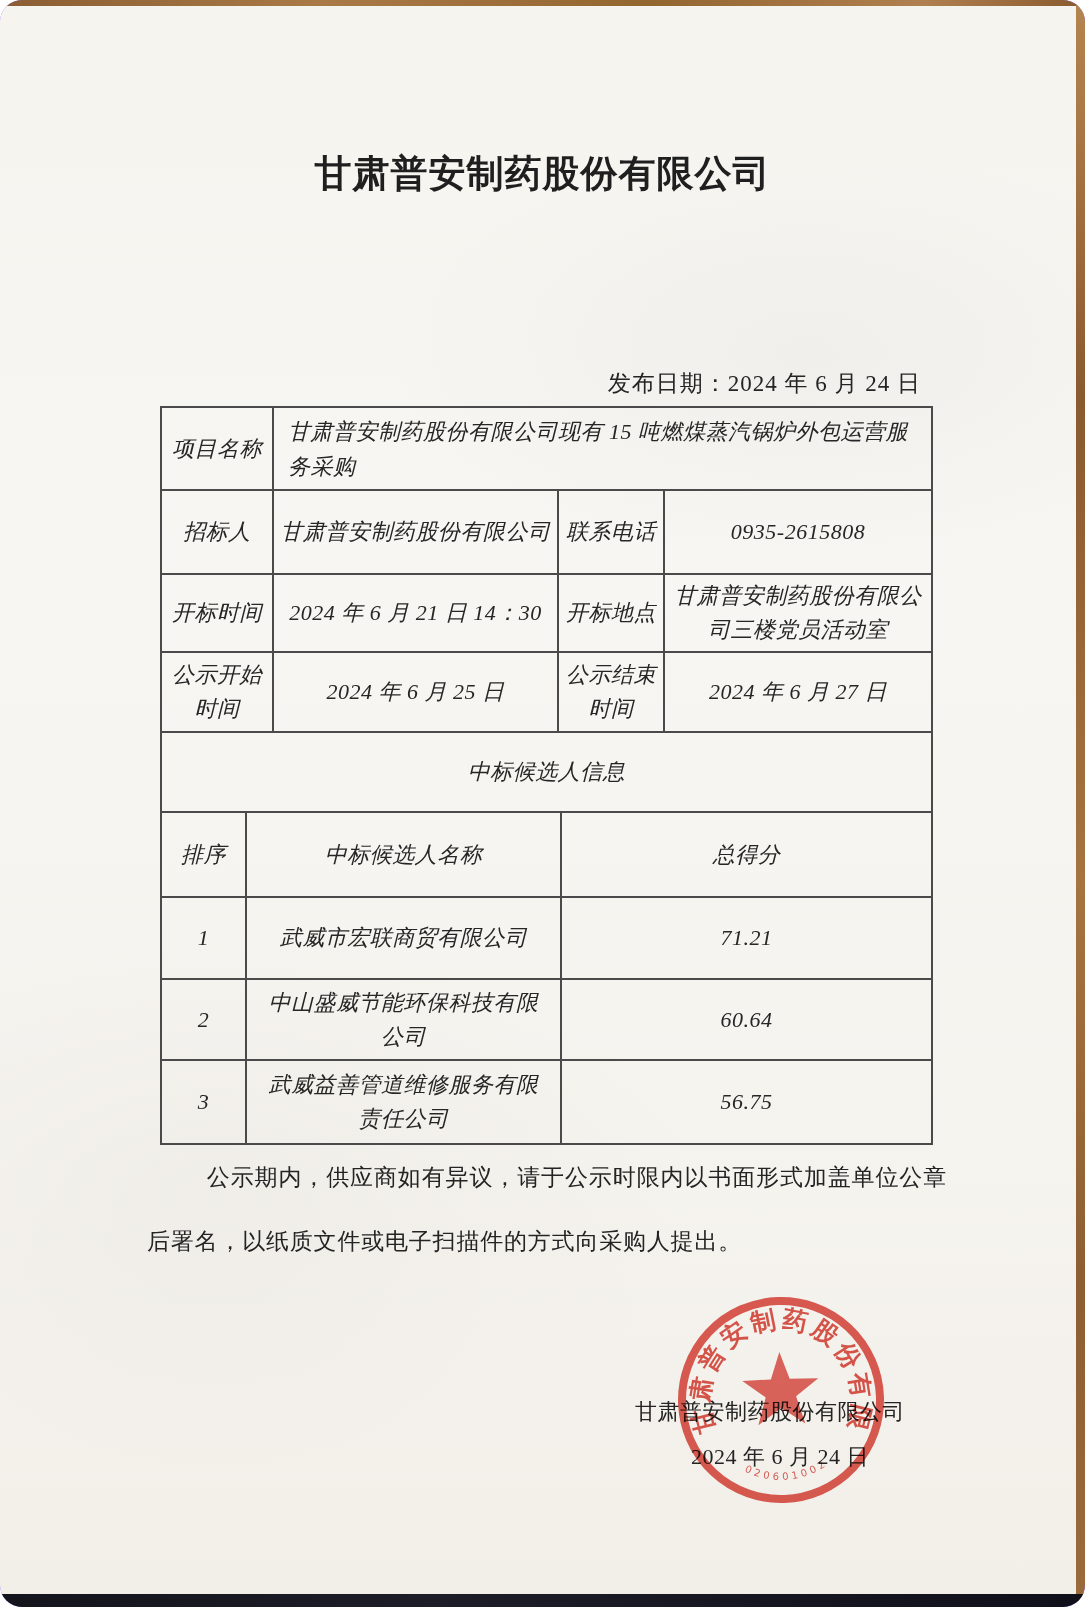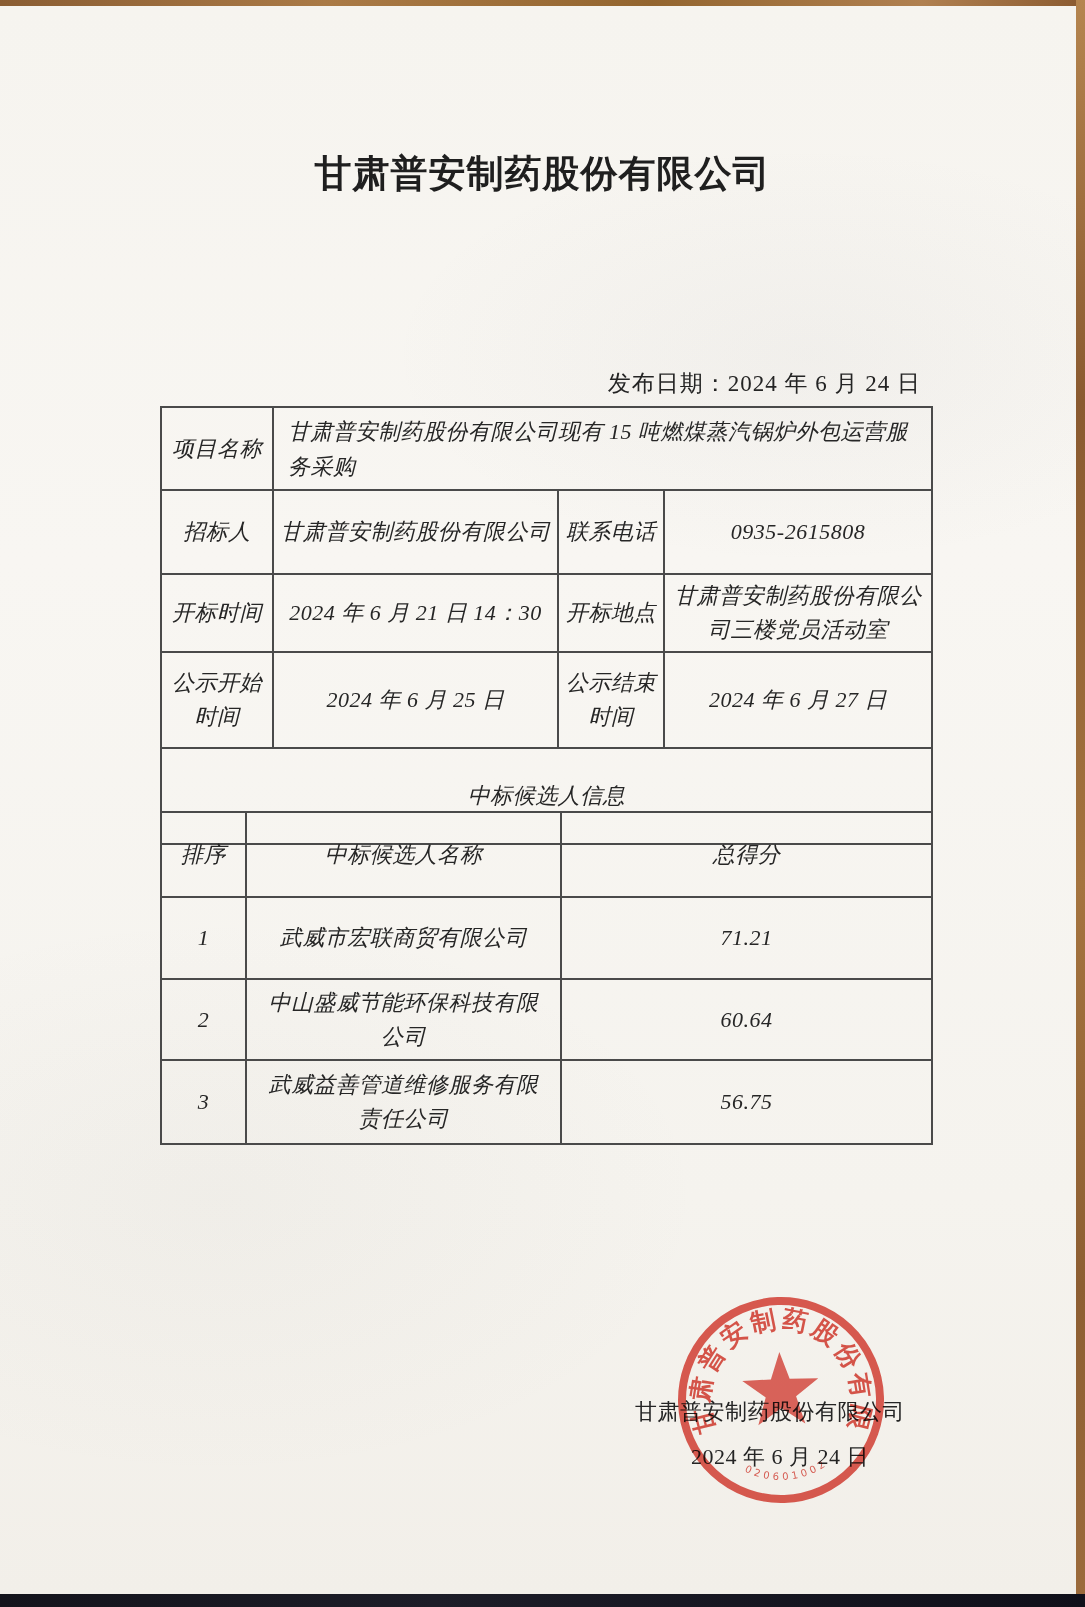--- a/index.html
+++ b/index.html
@@ -2,20 +2,21 @@
 <html><head>
 <meta charset="utf-8">
 <style>
   * { margin:0; padding:0; box-sizing:border-box; }
   html,body { width:1085px; height:1607px; }
   body { font-family:"Liberation Serif","DejaVu Serif",serif; color:#2b2b2b; }
 
   .photo {
     position:relative; width:1085px; height:1607px; overflow:hidden;
     background:#8b5cf6;
+    border-radius:22px;
   }
   .paper {
     position:absolute; left:0; top:6px; right:9px; bottom:13px;
     background:
       radial-gradient(ellipse 600px 300px at 75% 22%, rgba(120,120,130,0.05), rgba(0,0,0,0) 70%),
       radial-gradient(ellipse 700px 400px at 20% 75%, rgba(140,135,125,0.05), rgba(0,0,0,0) 70%),
       linear-gradient(180deg, #f6f4ef 0%, #f8f6f2 35%, #f5f3ee 75%, #f2efe9 100%);
   }
   .edge-top {
     position:absolute; left:0; top:0; width:100%; height:6px;
@@ -51,21 +52,21 @@
   }
   td {
     border:2px solid #4a4a4a; text-align:center; vertical-align:middle;
     line-height:34px; padding:2px 6px; letter-spacing:0.5px;
   }
   .cand-table tr > td { border-top-width:0; }
   .cand-table tr:first-child > td { border-top-width:2px; }
   td.val-left { text-align:left; padding:0 14px; line-height:35px; }
   td.name-cell { padding:2px 15px; }
   .r-h83 { height:83px; } .r-h84 { height:84px;margin-top:40px; } .r-h78 { height:78px; }
-  .r-h80 { height:96px; } .r-h85 { height:85px; } .r-h82 { height:82px; }
+  .r-h80 { height:80px; } .r-h85 { height:85px; } .r-h82 { height:82px; }
   .r-h81 { height:81px; }
 
   .notice {
     position:absolute; left:147px; top:1140px; width:800px;
     font-size:23px; line-height:64px; text-indent:2.6em;
     color:#242424; letter-spacing:0.8px; text-align:justify;
   }
   .sig-company {
     position:absolute; left:610px; top:1391px; width:320px;
     text-align:center; font-size:22px; color:#242424; letter-spacing:0.5px;
@@ -150,20 +151,21 @@
           <td>60.64</td>
         </tr>
         <tr class="r-h84">
           <td>3</td>
           <td class="name-cell">武威益善管道维修服务有限责任公司</td>
           <td>56.75</td>
         </tr>
       </tbody>
     </table>
 
+    <p class="notice">公示期内，供应商如有异议，请于公示时限内以书面形式加盖单位公章后署名，以纸质文件或电子扫描件的方式向采购人提出。</p>
 
     <div class="sig-company">甘肃普安制药股份有限公司</div>
     <div class="sig-date">2024 年 6 月 24 日</div>
 
     <svg class="seal" viewBox="0 0 220 220">
       <defs>
         <path id="sealArc" d="M 44.8 140.4 A 72 72 0 1 1 175.2 140.4" fill="none"></path>
         <path id="serialArc" d="M 64.1 175.5 A 80 80 0 0 0 155.9 175.5" fill="none"></path>
       </defs>
       <circle cx="110" cy="110" r="99" fill="none" stroke="#d8362b" stroke-width="8" opacity="0.88"></circle>

